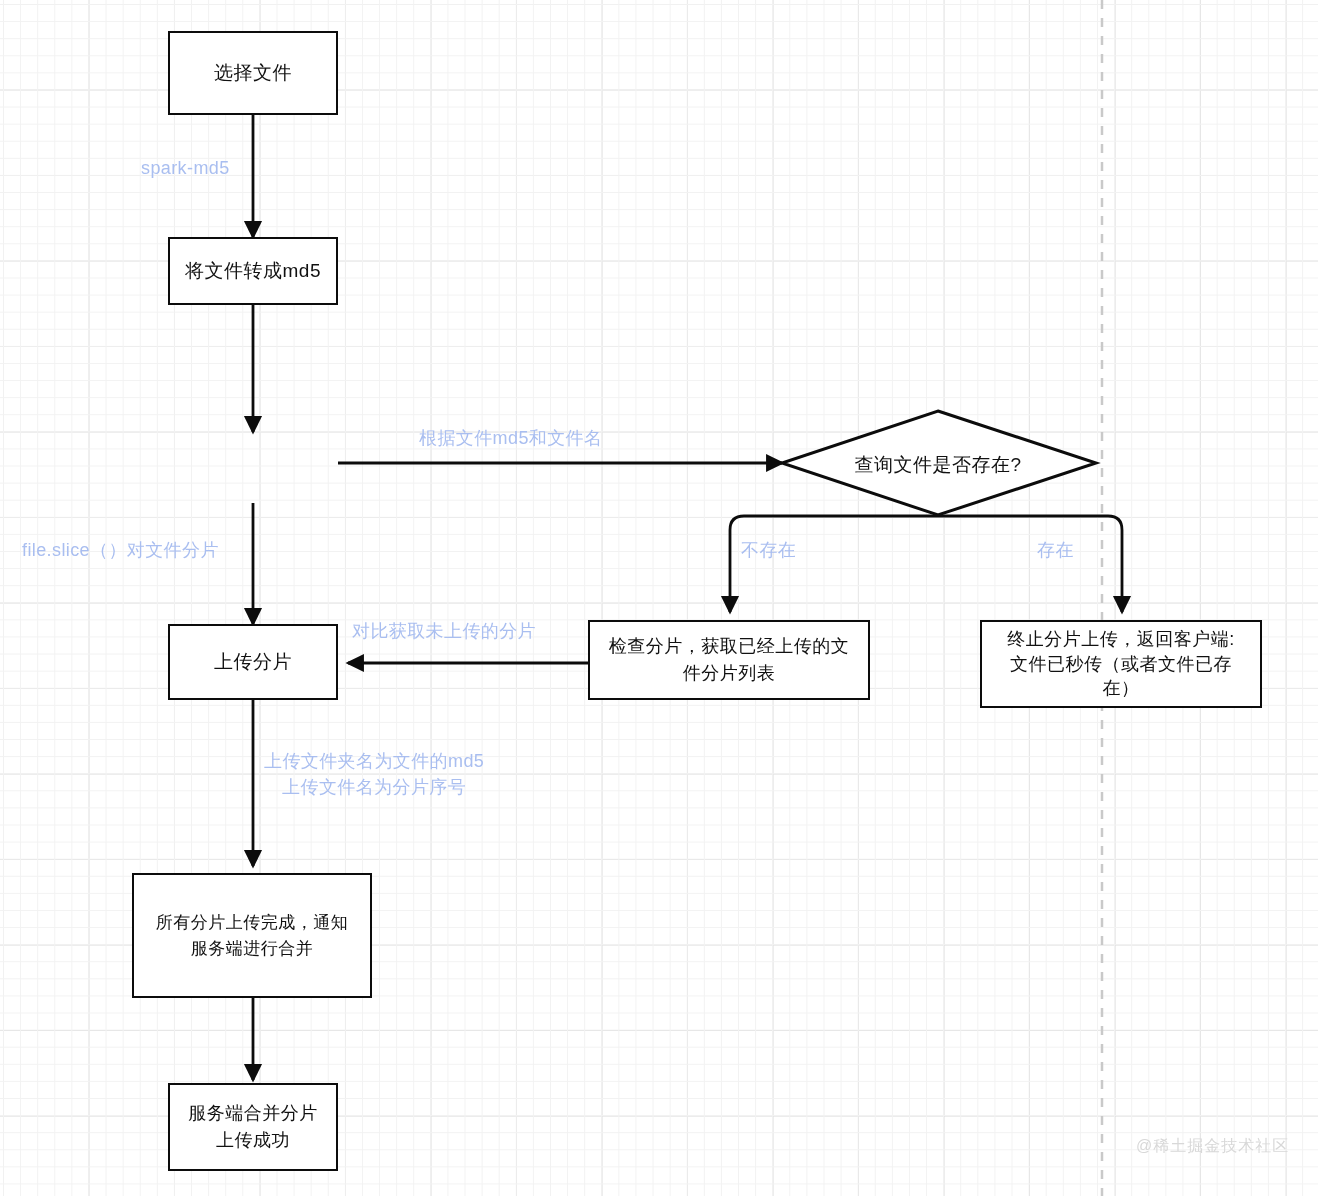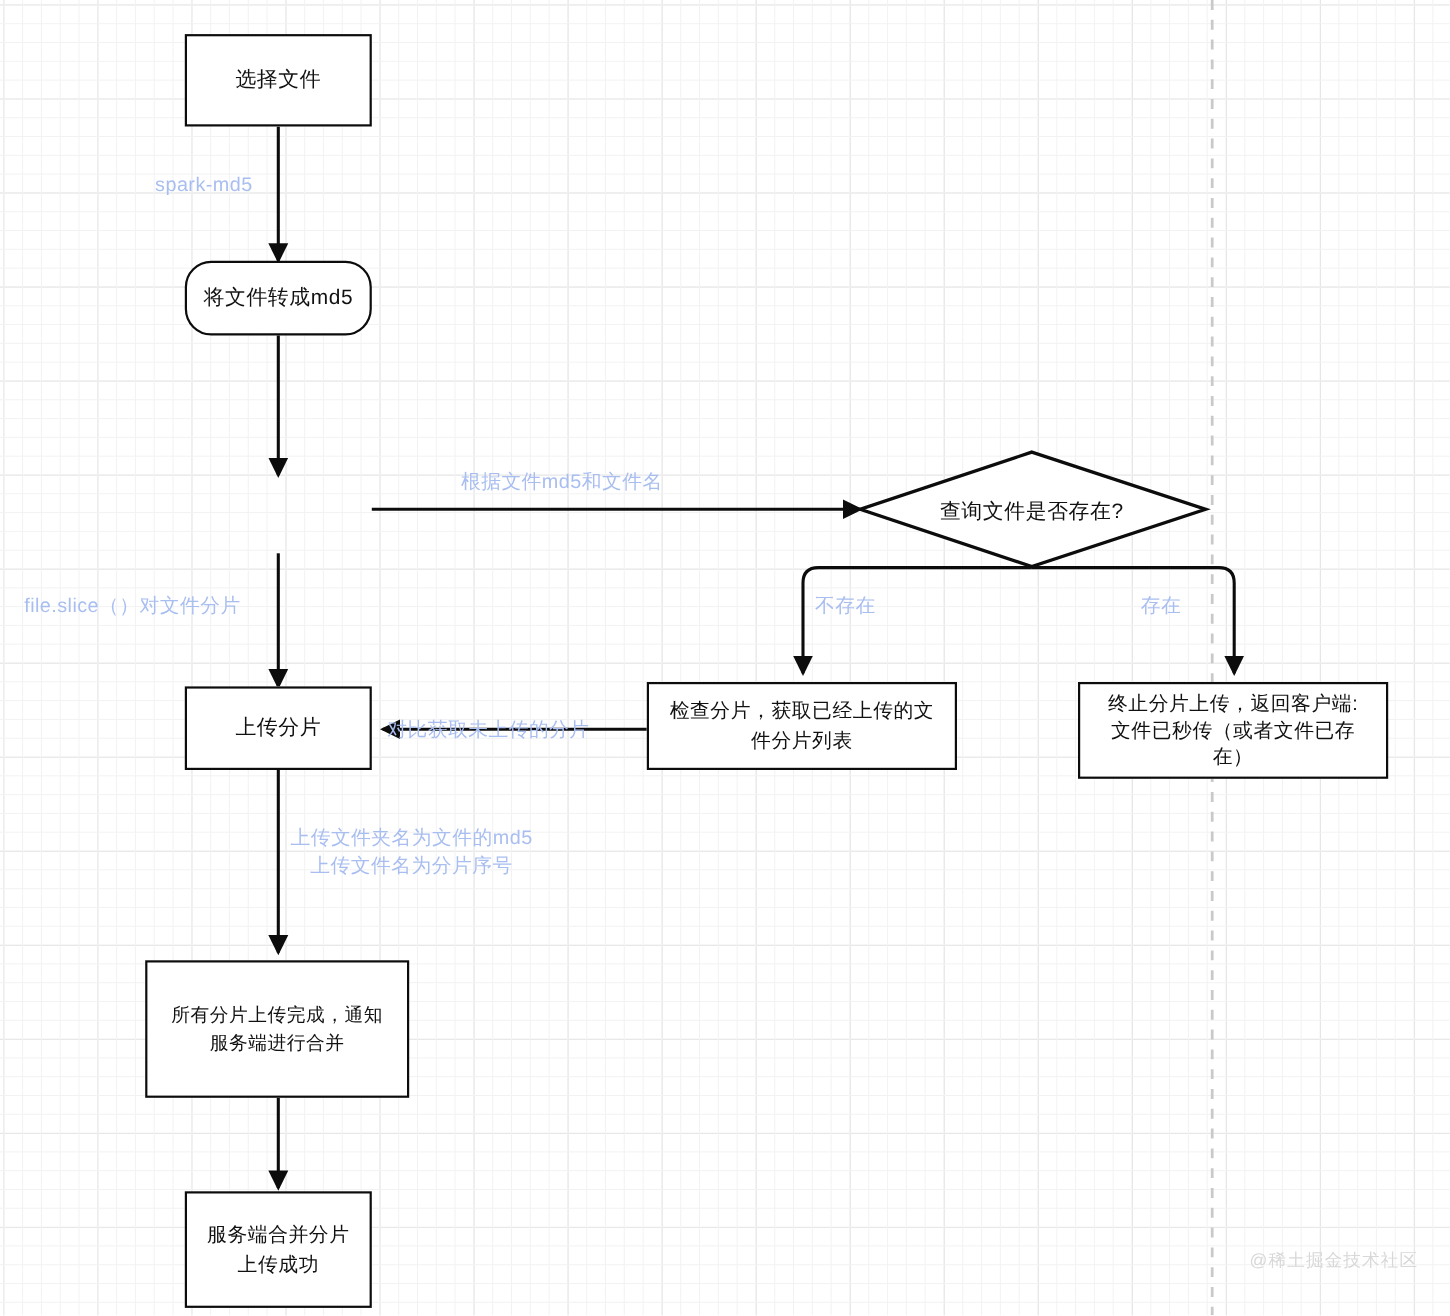--- a/index.html
+++ b/index.html
@@ -106,50 +106,50 @@
 
     <line x1="588" y1="663" x2="348" y2="663" stroke="#0c0c0c" stroke-width="2.8" marker-end="url(#arrow)"></line>
 
     <line x1="253" y1="700" x2="253" y2="866" stroke="#0c0c0c" stroke-width="2.8" marker-end="url(#arrow)"></line>
 
     <line x1="253" y1="998" x2="253" y2="1080" stroke="#0c0c0c" stroke-width="2.8" marker-end="url(#arrow)"></line>
   </svg>
 
   <div class="node" style="left:168px; top:31px; width:170px; height:84px;">选择文件</div>
 
-  <div class="node" style="left:168px; top:237px; width:170px; height:68px;border-radius:24px;">将文件转成md5</div>
+  <div class="node" style="left:168px; top:237px; width:170px; height:68px;">将文件转成md5</div>
 
 
   <div class="diamond-label" style="left:848px; top:452px; width:180px; text-align:center;">查询文件是否存在?</div>
 
   <div class="node" style="left:588px; top:620px; width:282px; height:80px; font-size:18px;">检查分片，获取已经上传的文
 件分片列表</div>
 
   <div class="node" style="left:980px; top:620px; width:282px; height:88px; font-size:18px; line-height:1.38;">终止分片上传，返回客户端:
 文件已秒传（或者文件已存
 在）</div>
 
   <div class="node" style="left:168px; top:624px; width:170px; height:76px;">上传分片</div>
 
   <div class="node" style="left:132px; top:873px; width:240px; height:125px; font-size:17px;">所有分片上传完成，通知
 服务端进行合并</div>
 
-  <div class="node" style="left:168px; top:1083px; width:170px; height:106px; font-size:18px;">服务端合并分片
+  <div class="node" style="left:168px; top:1083px; width:170px; height:88px; font-size:18px;">服务端合并分片
 上传成功</div>
 
   <div class="edge-label" style="left:141px; top:156px;">spark-md5</div>
 
   <div class="edge-label" style="left:419px; top:426px;">根据文件md5和文件名</div>
 
   <div class="edge-label" style="left:22px; top:538px;">file.slice（）对文件分片</div>
 
   <div class="edge-label" style="left:741px; top:538px;">不存在</div>
 
   <div class="edge-label" style="left:1037px; top:538px;">存在</div>
 
-  <div class="edge-label" style="left:352px; top:619px;margin-top:32px;">对比获取未上传的分片</div>
+  <div class="edge-label" style="left:352px; top:619px;">对比获取未上传的分片</div>
 
   <div class="edge-label" style="left:264px; top:748px; line-height:1.45;">上传文件夹名为文件的md5
 上传文件名为分片序号</div>
 
   <div class="watermark" style="left:1136px; top:1136px;">@稀土掘金技术社区</div>
 
 </div>
 
 </body></html>

